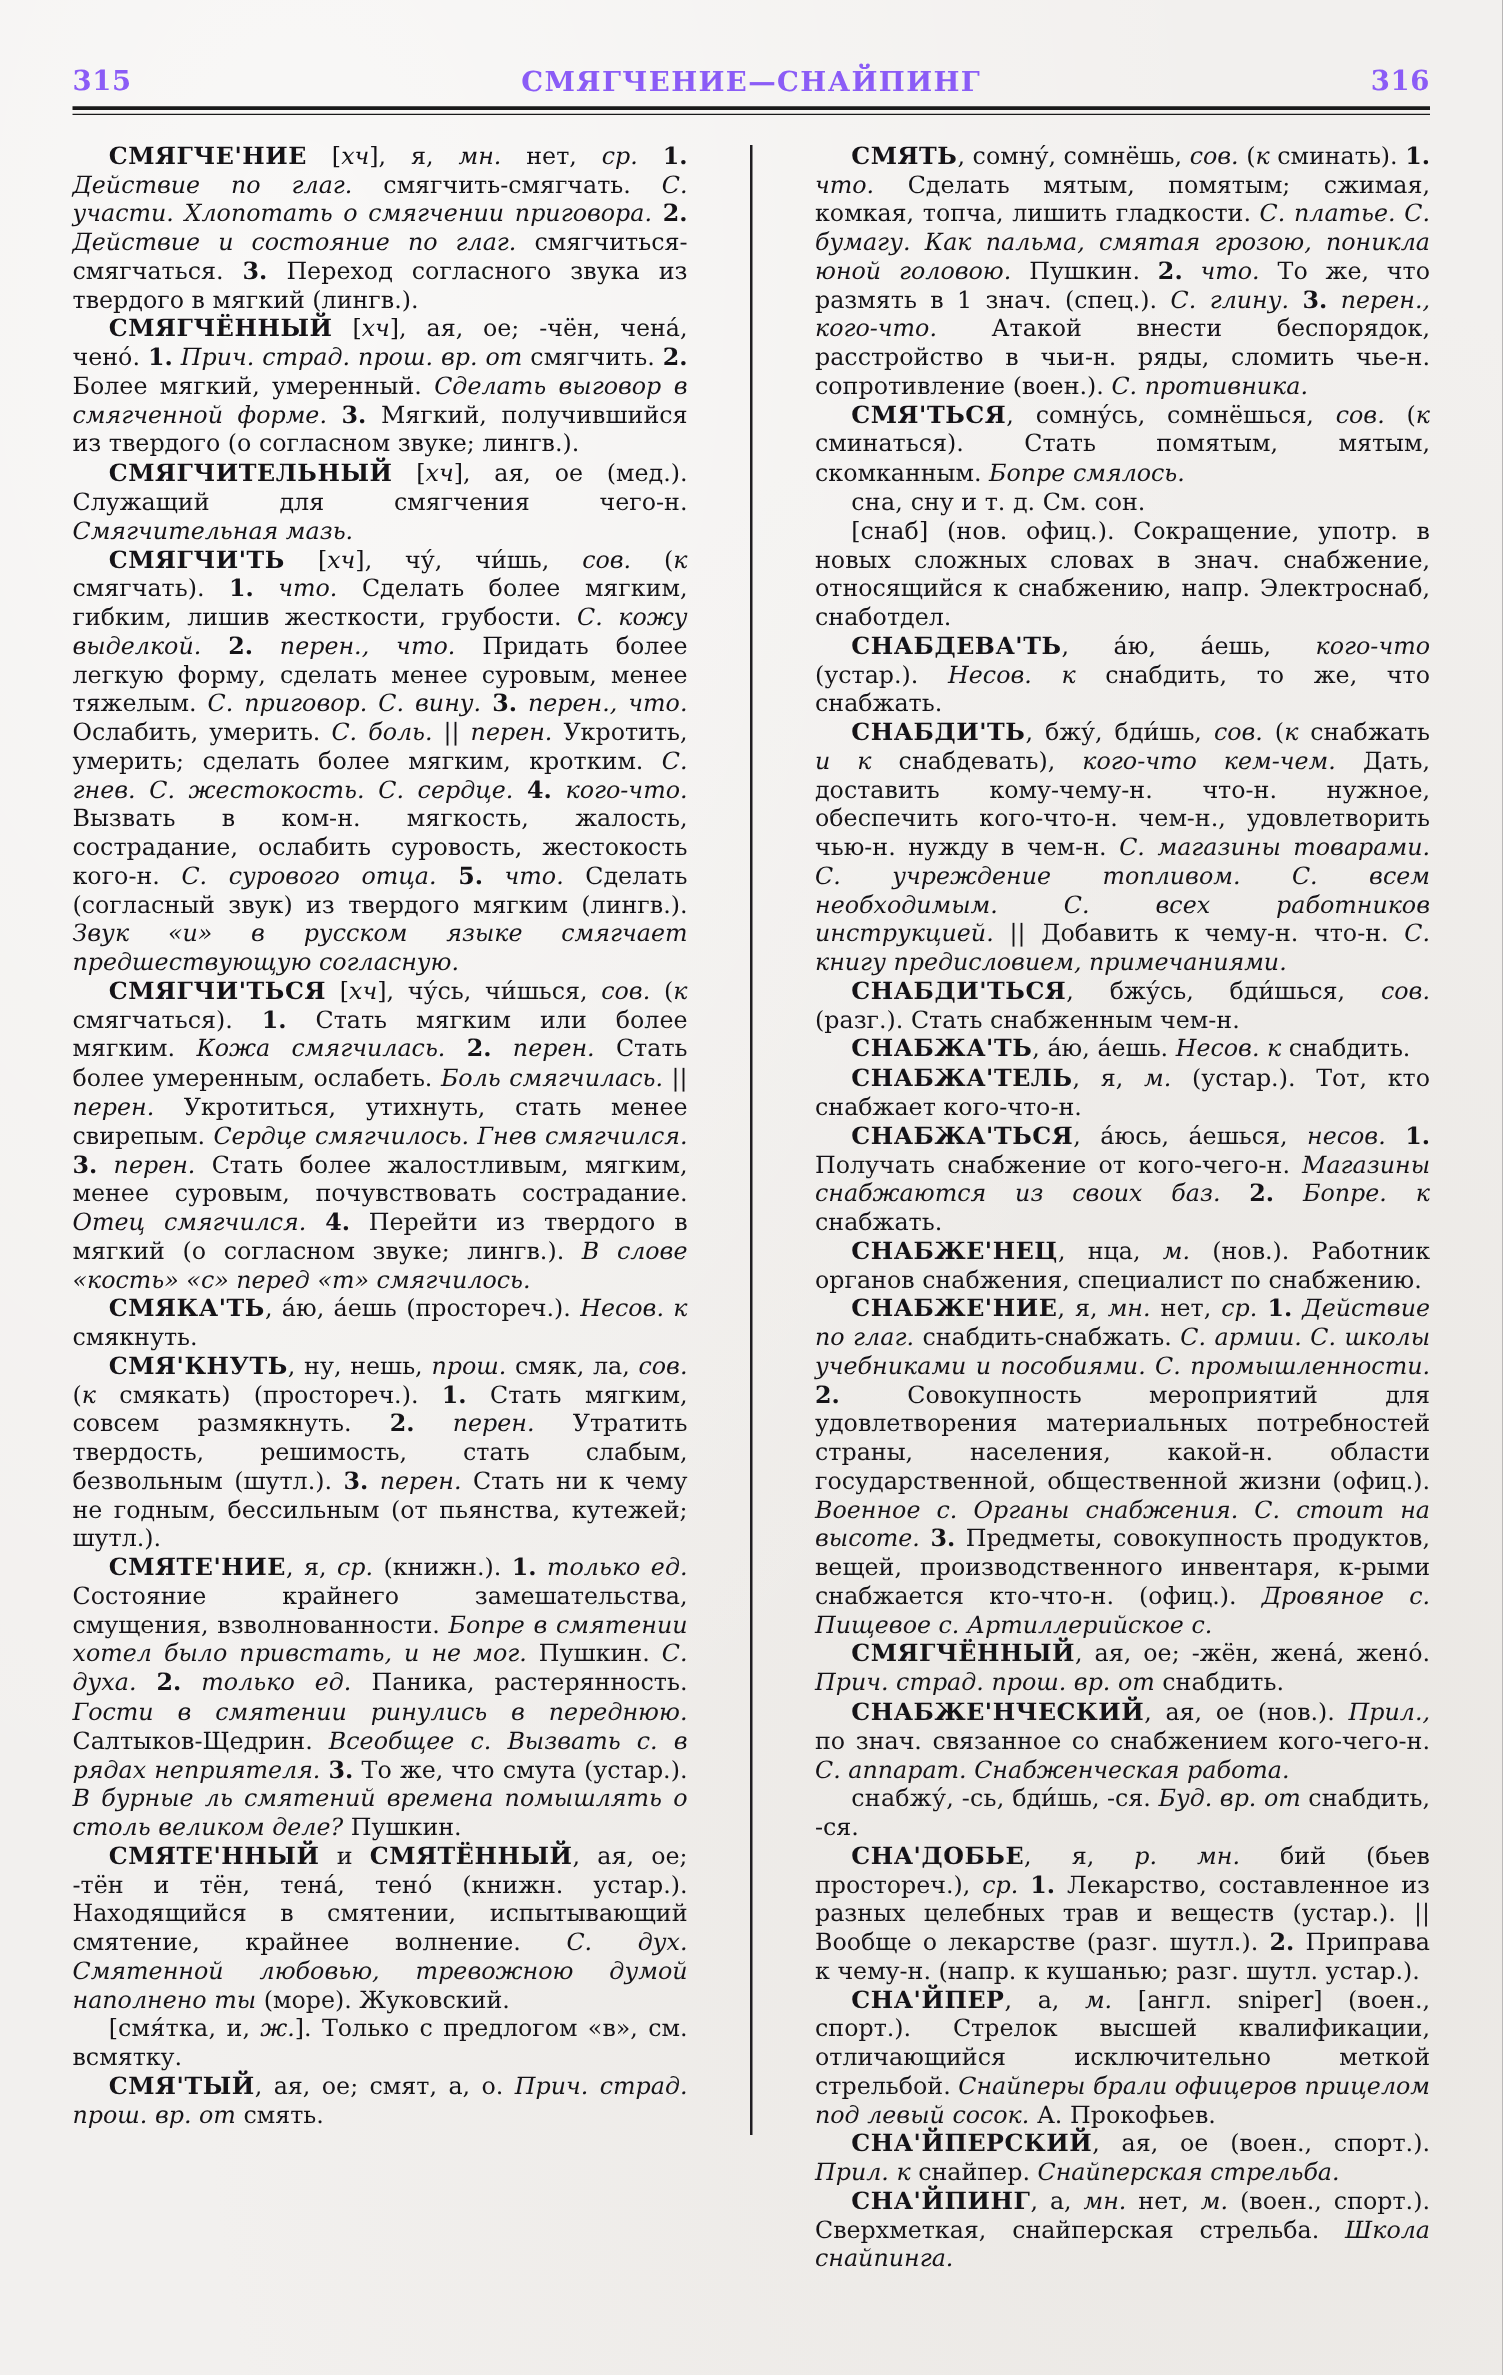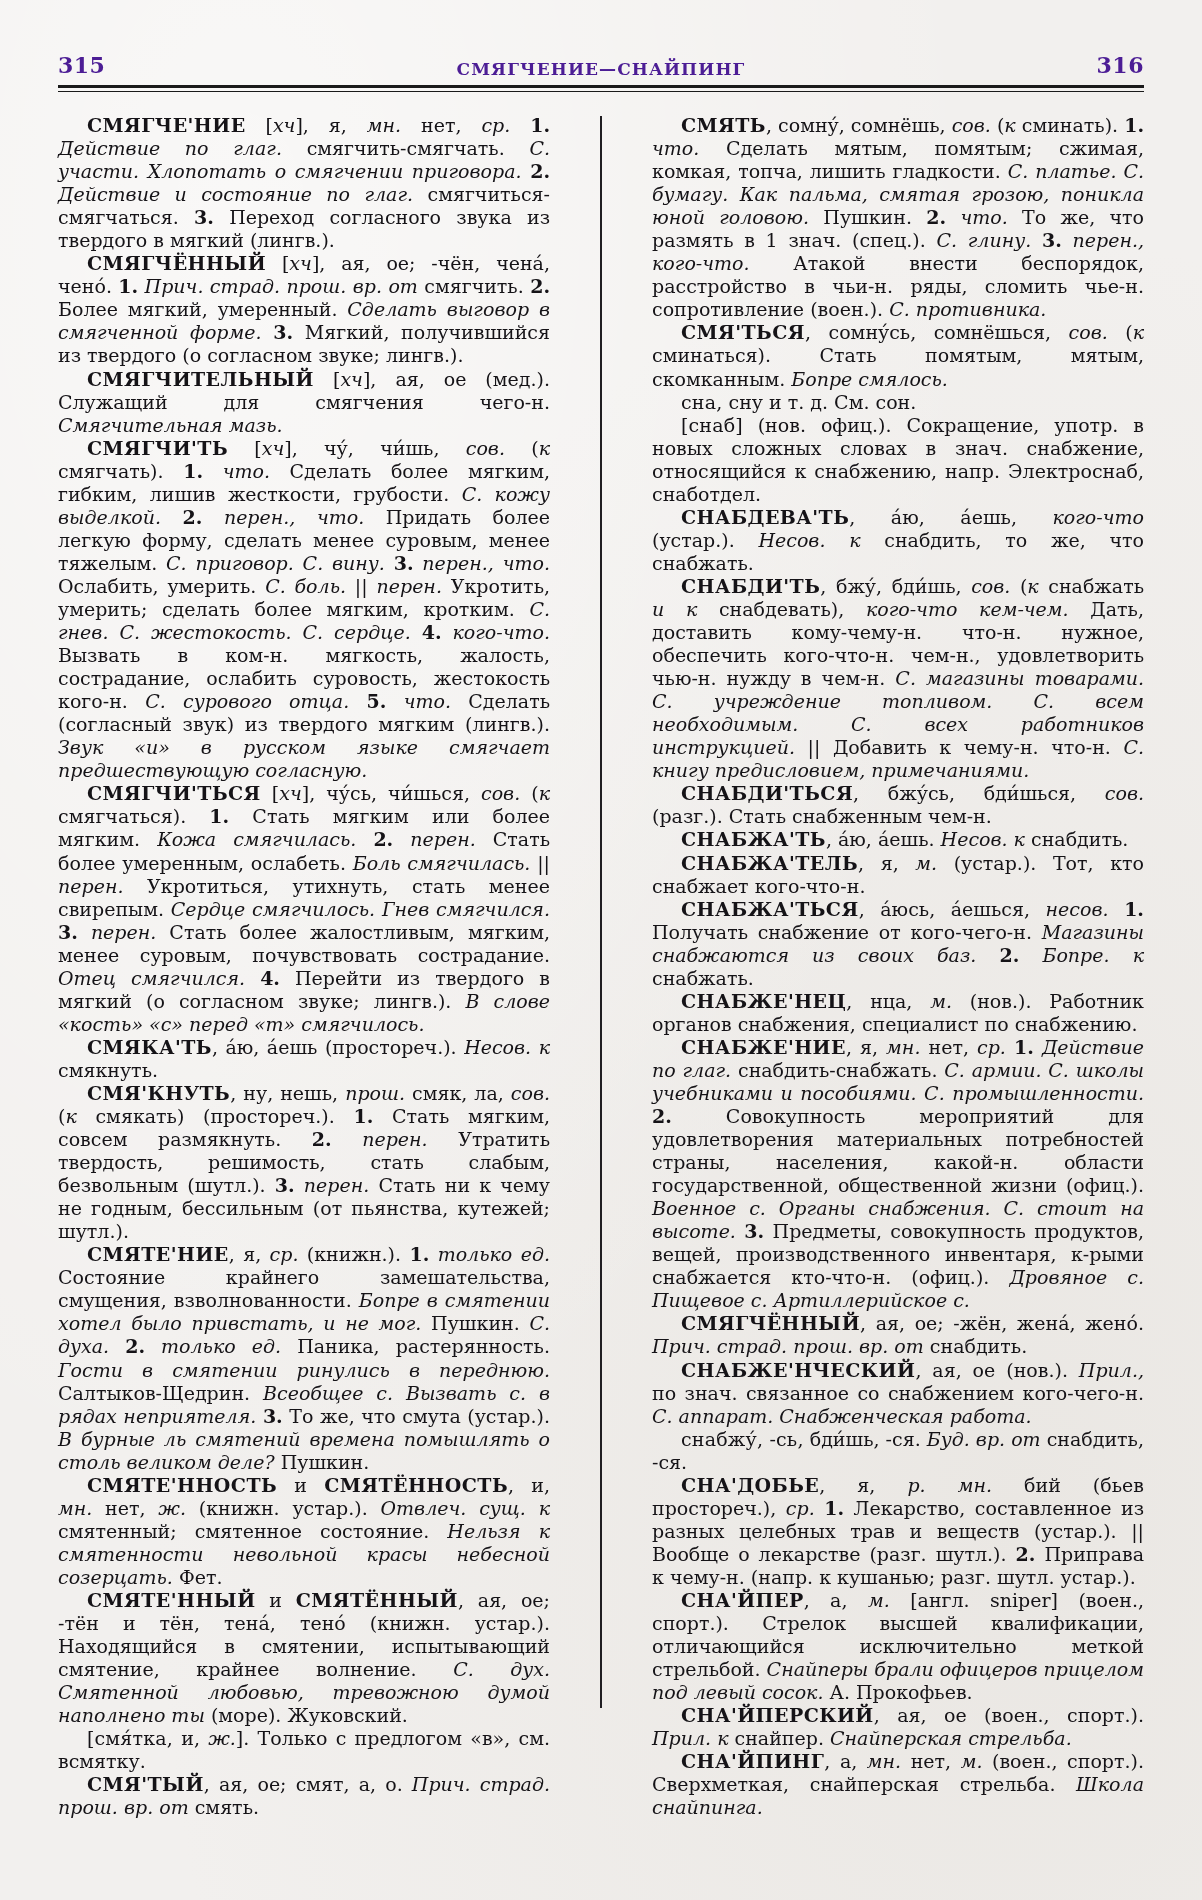--- a/index.html
+++ b/index.html
@@ -31,28 +31,28 @@
     width: 1086px;
   }
 
   
   .runhead {
     display: flex;
     align-items: flex-end;
     justify-content: space-between;
     font-family: "DejaVu Serif", "Liberation Serif", serif;
     font-weight: bold;
-    color: #4c1d95;
+    color: #8b5cf6;
   }
   .folio {
     font-size: 22px;
     letter-spacing: 0.5px;
   }
   .runhead-title {
-    font-size: 17px;
+    font-size: 22px;
     letter-spacing: 1.1px;
     text-align: center;
     flex: 1;
     transform: translateY(1px);
   }
   .rule-double {
     margin-top: 7px;
     border-top: 3.5px solid #1a1a1a;
     border-bottom: 1.6px solid #1a1a1a;
     height: 3px;
@@ -129,21 +129,20 @@
     <div class="columns">
       <div class="col" id="col-left">
           <p class="entry"><span class="hw">СМЯГЧЕ'НИЕ</span> [<span class="it">хч</span>], я, <span class="it">мн.</span> нет, <span class="it">ср.</span> <span class="num">1.</span> <span class="it">Действие по глаг.</span> смягчить-смягчать. <span class="it">С. участи. Хлопотать о смягчении приговора.</span> <span class="num">2.</span> <span class="it">Действие и состояние по глаг.</span> смягчиться-смягчаться. <span class="num">3.</span> Переход согласного звука из твердого в мягкий (лингв.).</p>
           <p class="entry"><span class="hw">СМЯГЧЁННЫЙ</span> [<span class="it">хч</span>], ая, ое; -чён, чена́, чено́. <span class="num">1.</span> <span class="it">Прич. страд. прош. вр. от</span> смягчить. <span class="num">2.</span> Более мягкий, умеренный. <span class="it">Сделать выговор в смягченной форме.</span> <span class="num">3.</span> Мягкий, получившийся из твердого (о согласном звуке; лингв.).</p>
           <p class="entry"><span class="hw">СМЯГЧИТЕЛЬНЫЙ</span> [<span class="it">хч</span>], ая, ое (мед.). Служащий для смягчения чего-н. <span class="it">Смягчительная мазь.</span></p>
           <p class="entry"><span class="hw">СМЯГЧИ'ТЬ</span> [<span class="it">хч</span>], чу́, чи́шь, <span class="it">сов.</span> (<span class="it">к</span> смягчать). <span class="num">1.</span> <span class="it">что.</span> Сделать более мягким, гибким, лишив жесткости, грубости. <span class="it">С. кожу выделкой.</span> <span class="num">2.</span> <span class="it">перен., что.</span> Придать более легкую форму, сделать менее суровым, менее тяжелым. <span class="it">С. приговор. С. вину.</span> <span class="num">3.</span> <span class="it">перен., что.</span> Ослабить, умерить. <span class="it">С. боль.</span> <span class="br">||</span> <span class="it">перен.</span> Укротить, умерить; сделать более мягким, кротким. <span class="it">С. гнев. С. жестокость. С. сердце.</span> <span class="num">4.</span> <span class="it">кого-что.</span> Вызвать в ком-н. мягкость, жалость, сострадание, ослабить суровость, жестокость кого-н. <span class="it">С. сурового отца.</span> <span class="num">5.</span> <span class="it">что.</span> Сделать (согласный звук) из твердого мягким (лингв.). <span class="it">Звук «и» в русском языке смягчает предшествующую согласную.</span></p>
           <p class="entry"><span class="hw">СМЯГЧИ'ТЬСЯ</span> [<span class="it">хч</span>], чу́сь, чи́шься, <span class="it">сов.</span> (<span class="it">к</span> смягчаться). <span class="num">1.</span> Стать мягким или более мягким. <span class="it">Кожа смягчилась.</span> <span class="num">2.</span> <span class="it">перен.</span> Стать более умеренным, ослабеть. <span class="it">Боль смягчилась.</span> <span class="br">||</span> <span class="it">перен.</span> Укротиться, утихнуть, стать менее свирепым. <span class="it">Сердце смягчилось. Гнев смягчился.</span> <span class="num">3.</span> <span class="it">перен.</span> Стать более жалостливым, мягким, менее суровым, почувствовать сострадание. <span class="it">Отец смягчился.</span> <span class="num">4.</span> Перейти из твердого в мягкий (о согласном звуке; лингв.). <span class="it">В слове «кость» «с» перед «т» смягчилось.</span></p>
           <p class="entry"><span class="hw">СМЯКА'ТЬ</span>, а́ю, а́ешь (простореч.). <span class="it">Несов. к</span> смякнуть.</p>
           <p class="entry"><span class="hw">СМЯ'КНУТЬ</span>, ну, нешь, <span class="it">прош.</span> смяк, ла, <span class="it">сов.</span> (<span class="it">к</span> смякать) (простореч.). <span class="num">1.</span> Стать мягким, совсем размякнуть. <span class="num">2.</span> <span class="it">перен.</span> Утратить твердость, решимость, стать слабым, безвольным (шутл.). <span class="num">3.</span> <span class="it">перен.</span> Стать ни к чему не годным, бессильным (от пьянства, кутежей; шутл.).</p>
           <p class="entry"><span class="hw">СМЯТЕ'НИЕ</span>, я, <span class="it">ср.</span> (книжн.). <span class="num">1.</span> <span class="it">только ед.</span> Состояние крайнего замешательства, смущения, взволнованности. <span class="it">Бопре в смятении хотел было привстать, и не мог.</span> Пушкин. <span class="it">С. духа.</span> <span class="num">2.</span> <span class="it">только ед.</span> Паника, растерянность. <span class="it">Гости в смятении ринулись в переднюю.</span> Салтыков-Щедрин. <span class="it">Всеобщее с. Вызвать с. в рядах неприятеля.</span> <span class="num">3.</span> То же, что смута (устар.). <span class="it">В бурные ль смятений времена помышлять о столь великом деле?</span> Пушкин.</p>
-          <p class="entry"><span class="hw">СМЯТЕ'ННОСТЬ</span> и <span class="hw">СМЯТЁННОСТЬ</span>, и, <span class="it">мн.</span> нет, <span class="it">ж.</span> (книжн. устар.). <span class="it">Отвлеч. сущ. к</span> смятенный; смятенное состояние. <span class="it">Нельзя к смятенности невольной красы небесной созерцать.</span> Фет.</p>
           <p class="entry"><span class="hw">СМЯТЕ'ННЫЙ</span> и <span class="hw">СМЯТЁННЫЙ</span>, ая, ое; -тён и тён, тена́, тено́ (книжн. устар.). Находящийся в смятении, испытывающий смятение, крайнее волнение. <span class="it">С. дух. Смятенной любовью, тревожною думой наполнено ты</span> (море). Жуковский.</p>
           <p class="entry">[<span class="hw-sm">смя́тка,</span> и, <span class="it">ж.</span>]. Только с предлогом «в», см. всмятку.</p>
           <p class="entry"><span class="hw">СМЯ'ТЫЙ</span>, ая, ое; смят, а, о. <span class="it">Прич. страд. прош. вр. от</span> смять.</p>
         </div>
       <div class="gutter">
         <div class="gutter-rule"></div>
       </div>
       <div class="col" id="col-right">
           <p class="entry"><span class="hw">СМЯТЬ</span>, сомну́, сомнёшь, <span class="it">сов.</span> (<span class="it">к</span> сминать). <span class="num">1.</span> <span class="it">что.</span> Сделать мятым, помятым; сжимая, комкая, топча, лишить гладкости. <span class="it">С. платье. С. бумагу. Как пальма, смятая грозою, поникла юной головою.</span> Пушкин. <span class="num">2.</span> <span class="it">что.</span> То же, что размять в 1 знач. (спец.). <span class="it">С. глину.</span> <span class="num">3.</span> <span class="it">перен., кого-что.</span> Атакой внести беспорядок, расстройство в чьи-н. ряды, сломить чье-н. сопротивление (воен.). <span class="it">С. противника.</span></p>
           <p class="entry"><span class="hw">СМЯ'ТЬСЯ</span>, сомну́сь, сомнёшься, <span class="it">сов.</span> (<span class="it">к</span> сминаться). Стать помятым, мятым, скомканным. <span class="it">Бопре смялось.</span></p>

